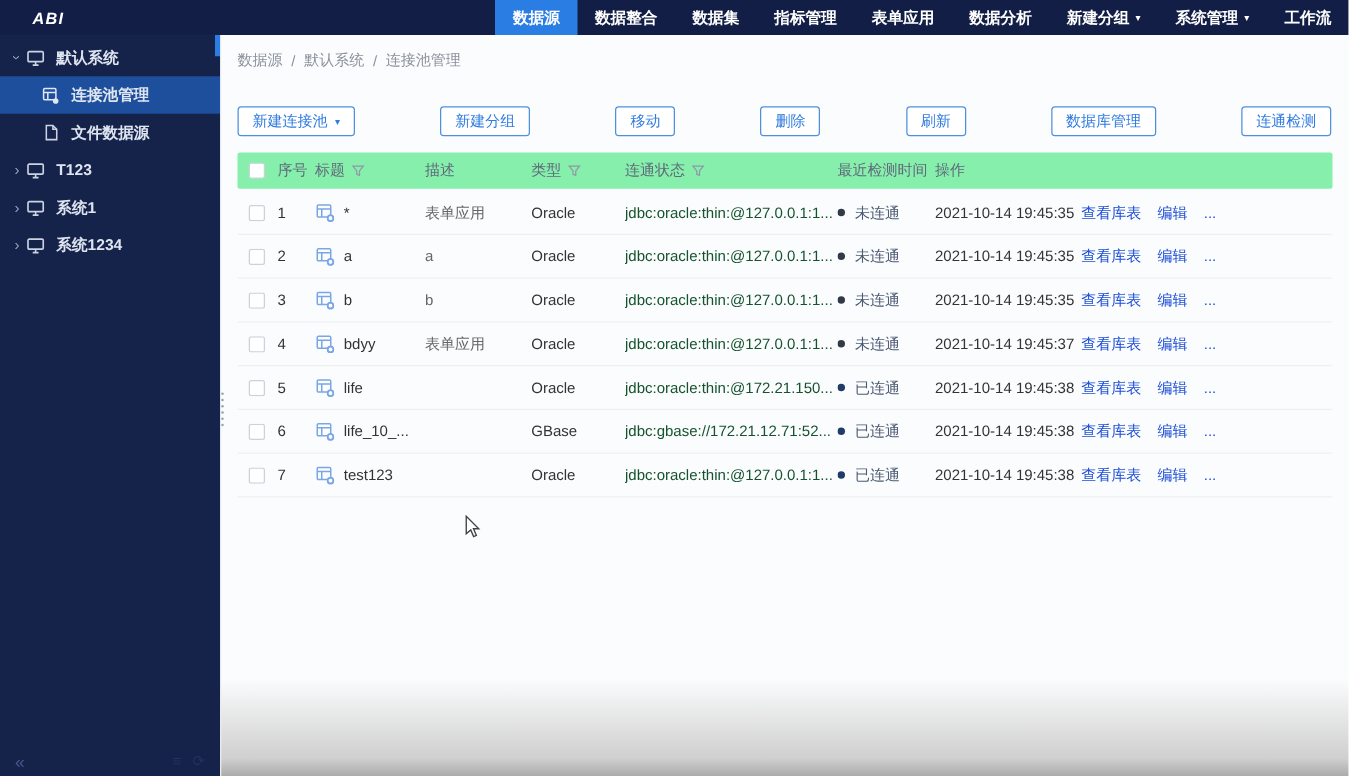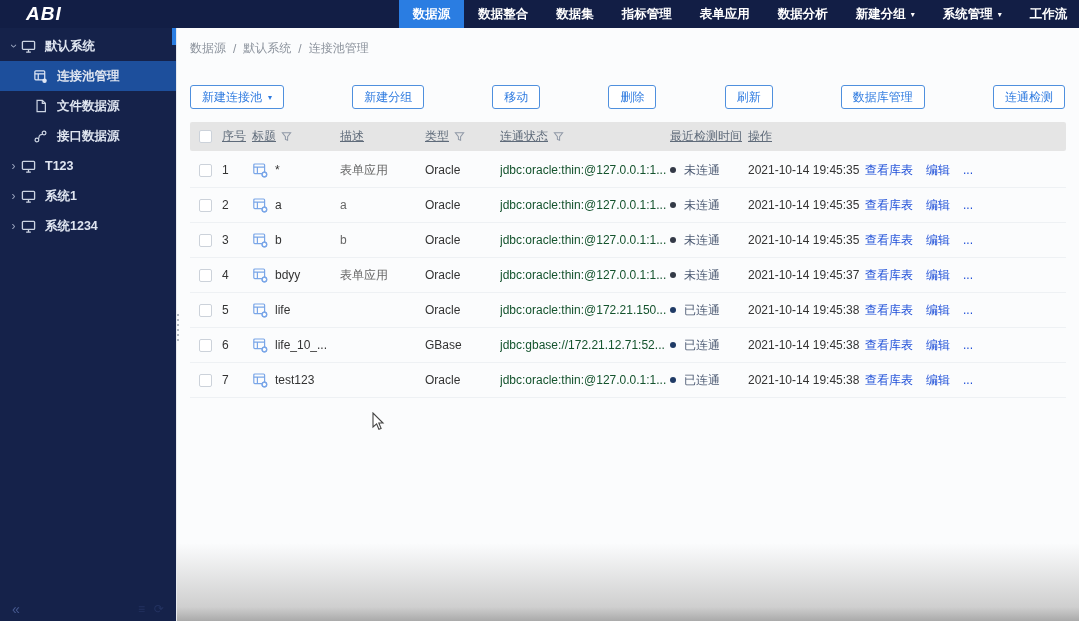--- a/index.html
+++ b/index.html
@@ -1,20 +1,20 @@
 <!DOCTYPE html>
 <html><head>
 <meta charset="utf-8">
 <style>
   html,body{margin:0;padding:0;background:#fff;font-family:"Liberation Sans","DejaVu Sans",sans-serif;}
   #app{position:relative;width:1079px;height:621px;overflow:hidden;background:#fbfcfd;}
 
   
   .topbar{position:absolute;top:0;left:0;right:0;height:28px;background:#121e45;display:flex;align-items:center;color:#fff;z-index:5;}
-  .logo{width:176px;box-sizing:border-box;padding-left:26px;font-style:italic;font-weight:bold;font-size:19px;letter-spacing:1px;}
+  .logo{width:176px;box-sizing:border-box;padding-left:26px;font-style:italic;font-weight:bold;font-size:13px;letter-spacing:1px;}
   .top-nav{display:flex;height:28px;margin-left:337px;}
   .nav-item{display:flex;align-items:center;padding:0 14px;font-size:12.5px;font-weight:bold;cursor:pointer;white-space:nowrap;}
   .nav-item.active{background:#2a7de2;}
   .caret{font-size:8px;margin-left:5px;}
   .icon-btn{display:flex;align-items:center;justify-content:center;cursor:pointer;}
 
   
   .sidebar{position:absolute;top:28px;left:0;bottom:0;width:176px;background:#15224a;}
   .sb-thumb{position:absolute;top:0;right:0;width:4px;height:17px;background:#2a7de2;}
   .tree{padding-top:3px;}
@@ -31,21 +31,21 @@
 
   
   .main{position:absolute;top:28px;left:176px;right:0;bottom:0;background:#fbfcfd;border-left:1px solid #e6e9ee;box-sizing:border-box;padding:12px 14px 0 13px;}
   .breadcrumb{font-size:12px;color:#8b929c;display:flex;gap:7px;align-items:center;}
   .toolbar{margin-top:28px;display:flex;gap:8px;justify-content:space-between;}
   .tb-btn{height:24px;padding:0 11px;background:#fff;border:1px solid #4f90de;border-radius:3px;color:#2f7be0;font-size:12px;display:flex;align-items:center;gap:5px;cursor:pointer;white-space:nowrap;box-sizing:border-box;}
   .tb-btn .caret{margin-left:1px;}
 
   .table{margin-top:13px;width:876px;font-size:12px;}
   .t-head,.t-row{display:grid;grid-template-columns:32px 30px 88px 85px 75px 170px 78px 117px 1fr;align-items:center;}
-  .t-head{height:29px;background:#e5e5e5;border-radius:2px;color:#5f6b7a;margin-bottom:2px;text-decoration:underline;}
+  .t-head{height:29px;background:#86efac;border-radius:2px;color:#5f6b7a;margin-bottom:2px;}
   .t-row{height:34px;border-bottom:1px solid #eef1f4;color:#333;background:transparent;}
   .cell{display:flex;align-items:center;gap:4px;overflow:hidden;white-space:nowrap;min-width:0;}
   .h-cell{gap:5px;}
   .checkbox{width:13px;height:13px;border:1px solid #ccd2da;border-radius:2px;background:#fff;margin-left:9px;flex:none;cursor:pointer;box-sizing:border-box;}
   .title-icon{width:16px;height:16px;flex:none;display:flex;align-items:center;margin-right:3px;}
   .desc-cell{color:#666;}
   .addr-cell{color:#14532d;}
   .status-dot{width:6px;height:6px;border-radius:50%;flex:none;margin-right:4px;}
   .status-text{color:#4c5a73;}
   .ops{display:flex;gap:13px;}
@@ -123,30 +123,20 @@
         </div>
         <div class="tree-item l1">
           <span class="tree-icon">
             <svg width="14" height="14" viewBox="0 0 16 16" fill="none" stroke="#ccd4e3" stroke-width="1.4">
               <path d="M3.5 1.5h6l3.5 3.5v9.5h-9.5z"></path>
               <path d="M9.5 1.5V5H13"></path>
             </svg>
           </span>
           <span>文件数据源</span>
         </div>
-        <div class="tree-item l1">
-          <span class="tree-icon">
-            <svg width="15" height="15" viewBox="0 0 16 16" fill="none" stroke="#ccd4e3" stroke-width="1.3">
-              <circle cx="4.2" cy="11.8" r="2"></circle>
-              <circle cx="11.8" cy="4.2" r="2"></circle>
-              <path d="M5.8 10.2c1.2-1 0-2.2 1.4-3.4s2-.2 3-1.4"></path>
-            </svg>
-          </span>
-          <span>接口数据源</span>
-        </div>
         <div class="tree-item">
           <span class="expander">›</span>
           <span class="tree-icon">
             <svg width="15" height="15" viewBox="0 0 16 16" fill="none" stroke="#ccd4e3" stroke-width="1.4">
               <rect x="1.5" y="2.5" width="13" height="8.5" rx="1"></rect>
               <path d="M5.5 14h5M8 11v3"></path>
             </svg>
           </span>
           <span>T123</span>
         </div>

